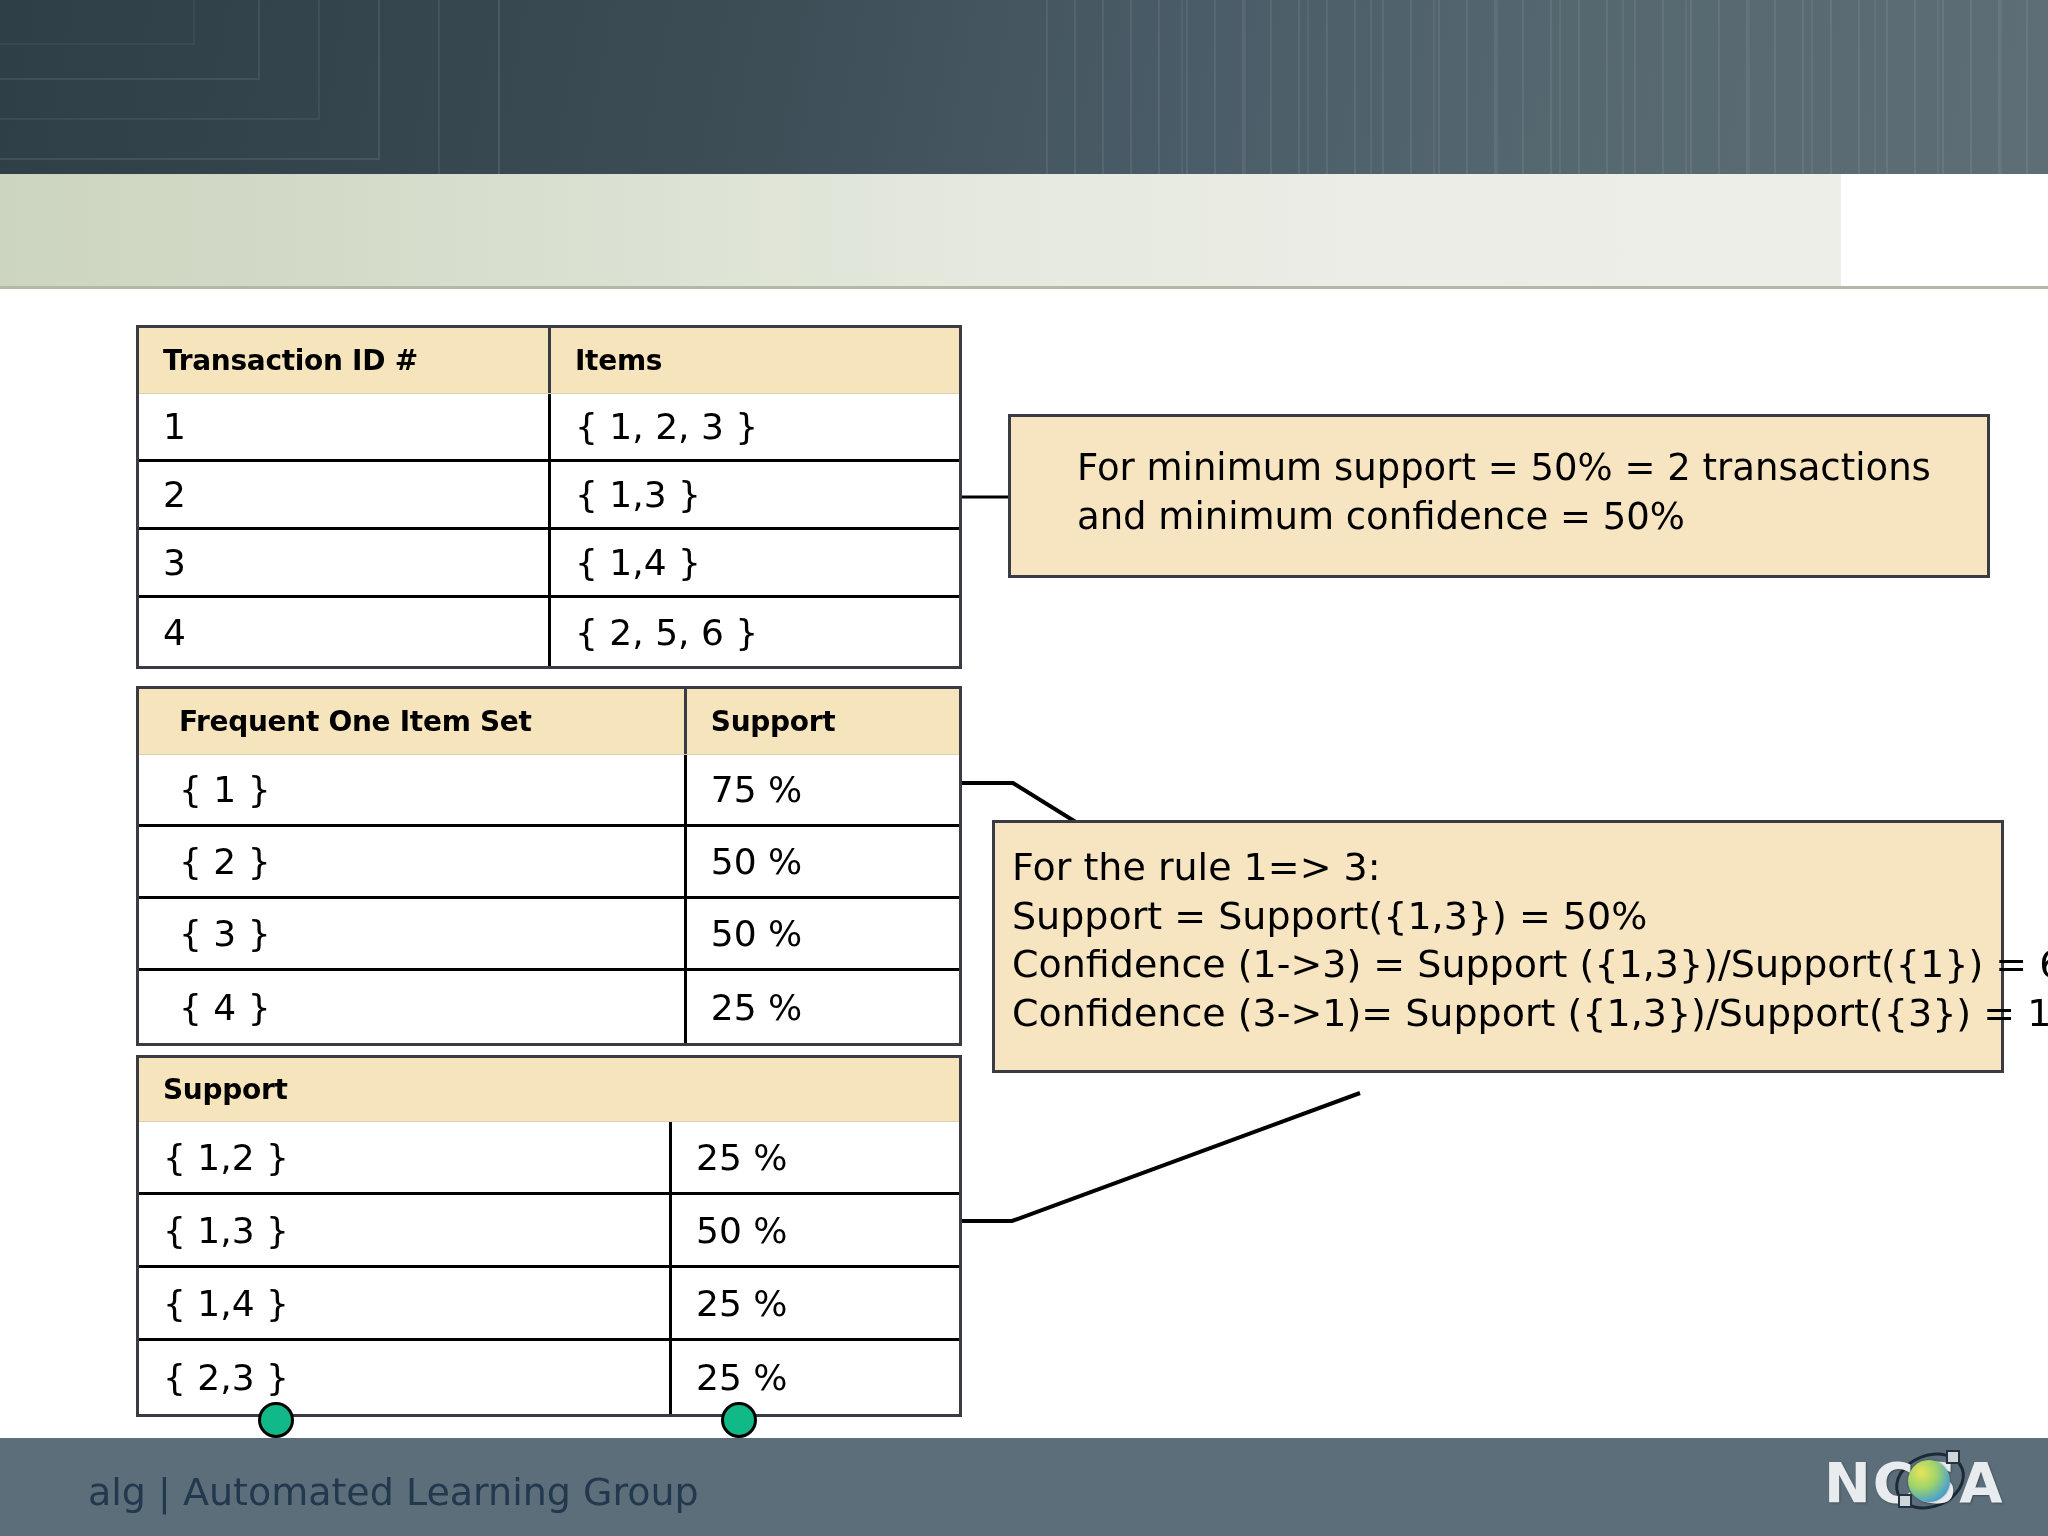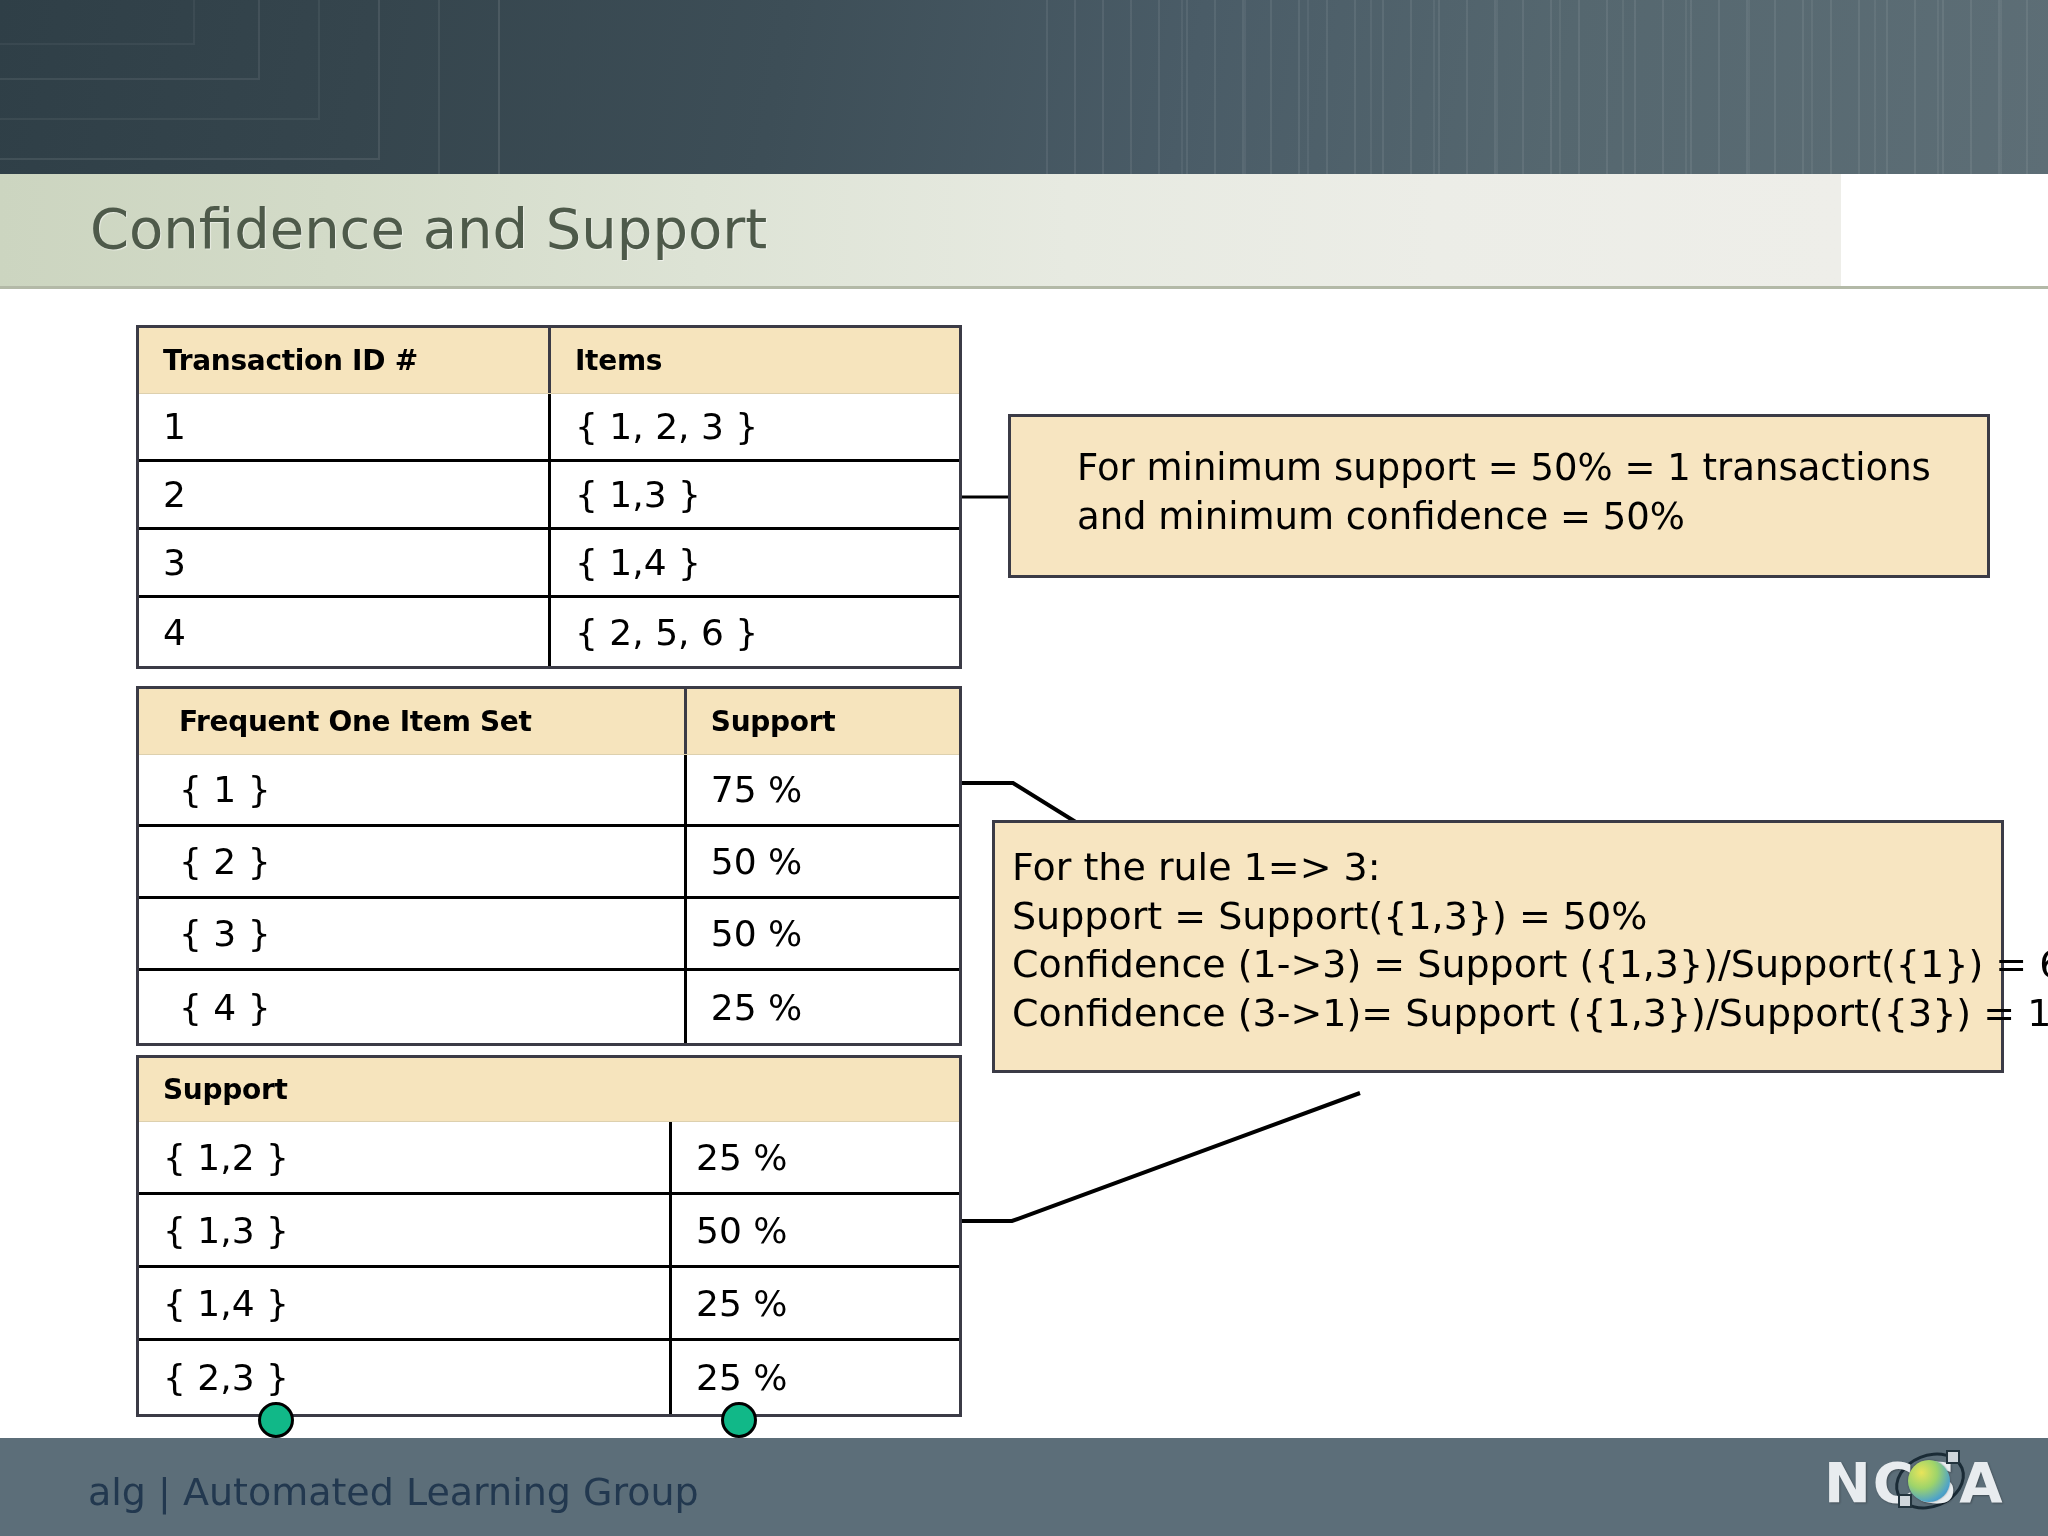--- a/index.html
+++ b/index.html
@@ -261,21 +261,20 @@
     <div class="banner-corner c3"></div>
     <div class="banner-corner c4"></div>
     <div class="banner-corner c5"></div>
     <div class="banner-corner c6"></div>
     <div class="banner-vlines"></div>
     <div class="banner-vlines2"></div>
   </div>
 
   <div class="title-band"></div>
   <div class="title-band-underline"></div>
-  <div class="slide-title">Confidence and Support</div>
 
   <svg id="leaders" viewBox="0 0 2048 1536" xmlns="http://www.w3.org/2000/svg">
 
     <path d="M 962 497 L 1008 497" fill="none" stroke="#000000" stroke-width="3"></path>
 
     <path d="M 962 783 L 1013 783 L 1256 934" fill="none" stroke="#000000" stroke-width="4"></path>
 
     <path d="M 962 1221 L 1012 1221 L 1360 1093" fill="none" stroke="#000000" stroke-width="4"></path>
   </svg>
 
@@ -341,21 +340,21 @@
       <div class="cell c1">{ 1,4 }</div>
       <div class="cell c2">25 %</div>
     </div>
     <div class="row">
       <div class="cell c1">{ 2,3 }</div>
       <div class="cell c2">25 %</div>
     </div>
   </div>
 
   <div class="callout" id="callout-minsupport">
-    <div class="line">For minimum support = 50% = 1 transactions</div>
+    <div class="line">For minimum support = 50% = 2 transactions</div>
     <div class="line">and minimum confidence = 50%</div>
   </div>
 
   <div class="callout" id="callout-rule">
     <div class="line">For the rule 1=&gt; 3:</div>
     <div class="line">Support = Support({1,3}) = 50%</div>
     <div class="line">Confidence (1-&gt;3) = Support ({1,3})/Support({1}) = 66%</div>
     <div class="line">Confidence (3-&gt;1)= Support ({1,3})/Support({3}) = 100%</div>
   </div>
 

